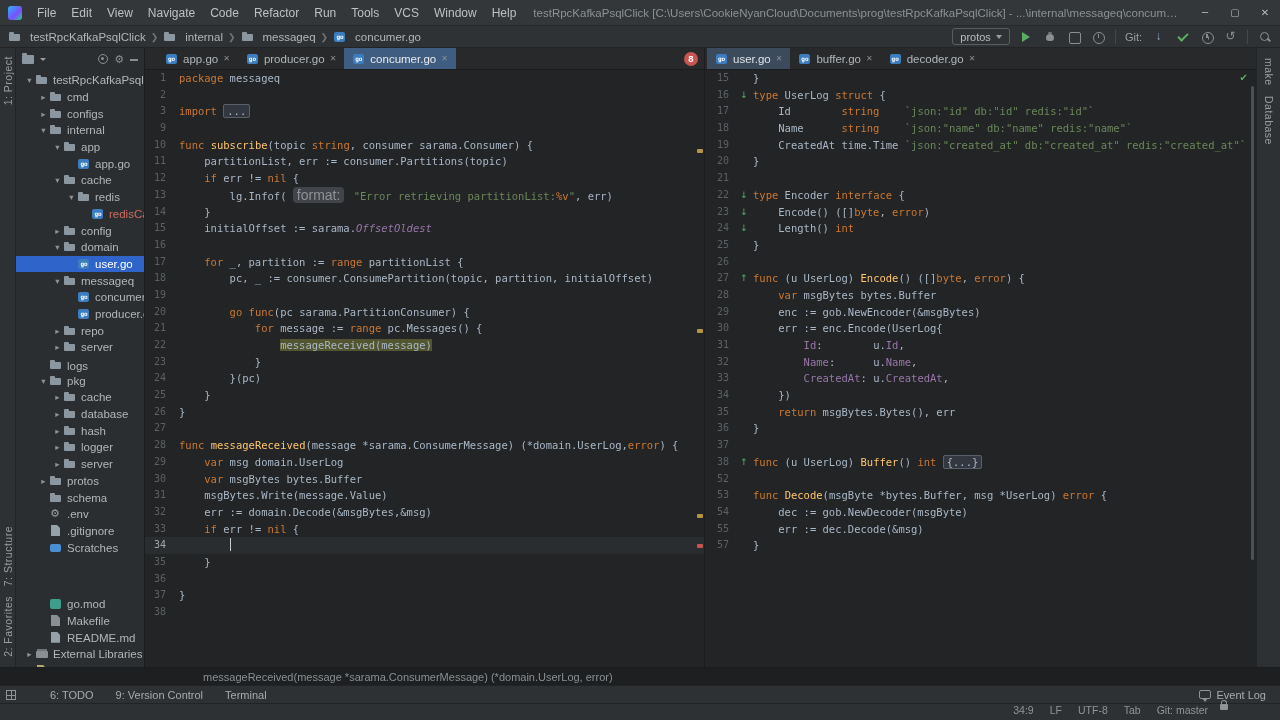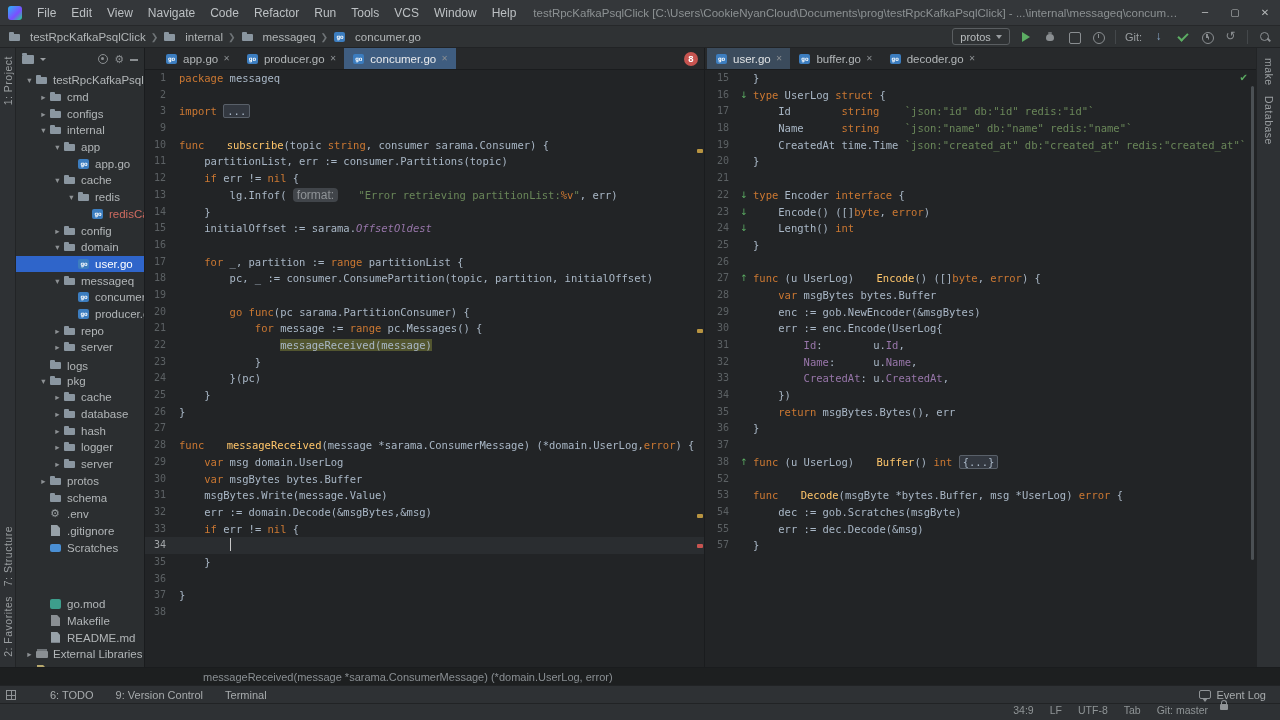--- a/index.html
+++ b/index.html
@@ -109,27 +109,27 @@
   .cl { height:16.7px; line-height:16.7px; display:flex; white-space:pre; }
   .cl.cur { background:#2a2d30; }
   .ln { flex:none; width:34px; text-align:right; padding-right:13px; color:#5c6164; font-size:10px; }
   .editor-right .ln { width:30px; padding-right:6px; }
   .cur .ln { color:#a2a6a9; }
   .gslot { flex:none; width:18px; text-align:center; font-size:9px; line-height:16.7px; color:#5cad63; font-family:"DejaVu Sans",sans-serif; }
   .gi-down::before { content:"↓"; }
   .gi-up::before { content:"↑"; }
   .ct { flex:1; overflow:hidden; color:#a9b7c6; }
   .tk-kw { color:#cc7832; }
-  .tk-fn { color:#ffc66b;margin-left:16px; }
+  .tk-fn { color:#ffc66b; }
   .tk-st { color:#6a8759; }
   .tk-fs { color:#cc7832; }
   .tk-cn { color:#9876aa; font-style:italic; }
   .tk-df { color:#a9b7c6; }
   .tk-fd { color:#9876aa; }
-  .tk-hint { background:#41454a; color:#8f9397; border-radius:4px; padding:0 4px; font-size:12px; font-family:"Liberation Sans",sans-serif; margin-right:14px; }
+  .tk-hint { background:#41454a; color:#8f9397; border-radius:4px; padding:0 4px; font-size:14px; font-family:"Liberation Sans",sans-serif; margin-right:3px; }
   .tk-fold { background:#333840; border:1px solid #596069; border-radius:2px; padding:0 3px; color:#a9b7c6; }
   .tk-hl { background:#52552f; }
   .caretbar { display:inline-block; width:1.5px; height:13px; background:#c8c8c8; vertical-align:-2px; }
   .stripe { position:absolute; top:0; right:0; width:8px; bottom:0; }
   .smark { position:absolute; right:1px; width:6px; height:4px; border-radius:1px; }
   .smark.orange { background:#b89441; }
   .smark.red { background:#c75450; }
   .ok-check { position:absolute; top:2px; right:8px; color:#5cad63; font-size:10px; font-family:"DejaVu Sans",sans-serif; }
   .ok-check::before { content:"✔"; }
   .vscroll { position:absolute; right:2px; top:16px; width:3px; height:474px; background:#4b5054; border-radius:2px; }
@@ -513,21 +513,21 @@
             <div class="cl"><span class="ln">31</span><span class="gslot"></span><span class="ct"><span class="tk-df">        </span><span class="tk-fd">Id</span><span class="tk-df">:        u.</span><span class="tk-fd">Id</span><span class="tk-df">,</span></span></div>
             <div class="cl"><span class="ln">32</span><span class="gslot"></span><span class="ct"><span class="tk-df">        </span><span class="tk-fd">Name</span><span class="tk-df">:      u.</span><span class="tk-fd">Name</span><span class="tk-df">,</span></span></div>
             <div class="cl"><span class="ln">33</span><span class="gslot"></span><span class="ct"><span class="tk-df">        </span><span class="tk-fd">CreatedAt</span><span class="tk-df">: u.</span><span class="tk-fd">CreatedAt</span><span class="tk-df">,</span></span></div>
             <div class="cl"><span class="ln">34</span><span class="gslot"></span><span class="ct"><span class="tk-df">    })</span></span></div>
             <div class="cl"><span class="ln">35</span><span class="gslot"></span><span class="ct"><span class="tk-df">    </span><span class="tk-kw">return</span><span class="tk-df"> msgBytes.Bytes(), err</span></span></div>
             <div class="cl"><span class="ln">36</span><span class="gslot"></span><span class="ct"><span class="tk-df">}</span></span></div>
             <div class="cl"><span class="ln">37</span><span class="gslot"></span><span class="ct"></span></div>
             <div class="cl"><span class="ln">38</span><span class="gslot gi-up"></span><span class="ct"><span class="tk-kw">func</span><span class="tk-df"> (u UserLog) </span><span class="tk-fn">Buffer</span><span class="tk-df">() </span><span class="tk-kw">int</span><span class="tk-df"> </span><span class="tk-fold">{...}</span></span></div>
             <div class="cl"><span class="ln">52</span><span class="gslot"></span><span class="ct"></span></div>
             <div class="cl"><span class="ln">53</span><span class="gslot"></span><span class="ct"><span class="tk-kw">func</span><span class="tk-df"> </span><span class="tk-fn">Decode</span><span class="tk-df">(msgByte *bytes.Buffer, msg *UserLog) </span><span class="tk-kw">error</span><span class="tk-df"> {</span></span></div>
-            <div class="cl"><span class="ln">54</span><span class="gslot"></span><span class="ct"><span class="tk-df">    dec := gob.Scratches(msgByte)</span></span></div>
+            <div class="cl"><span class="ln">54</span><span class="gslot"></span><span class="ct"><span class="tk-df">    dec := gob.NewDecoder(msgByte)</span></span></div>
             <div class="cl"><span class="ln">55</span><span class="gslot"></span><span class="ct"><span class="tk-df">    err := dec.Decode(&amp;msg)</span></span></div>
             <div class="cl"><span class="ln">57</span><span class="gslot"></span><span class="ct"><span class="tk-df">}</span></span></div>
           </div>
         <span class="ok-check"></span>
         <div class="vscroll"></div>
       </div>
     </section>
 
     <div class="strip strip-right">
       <div class="vlabel">make</div>

